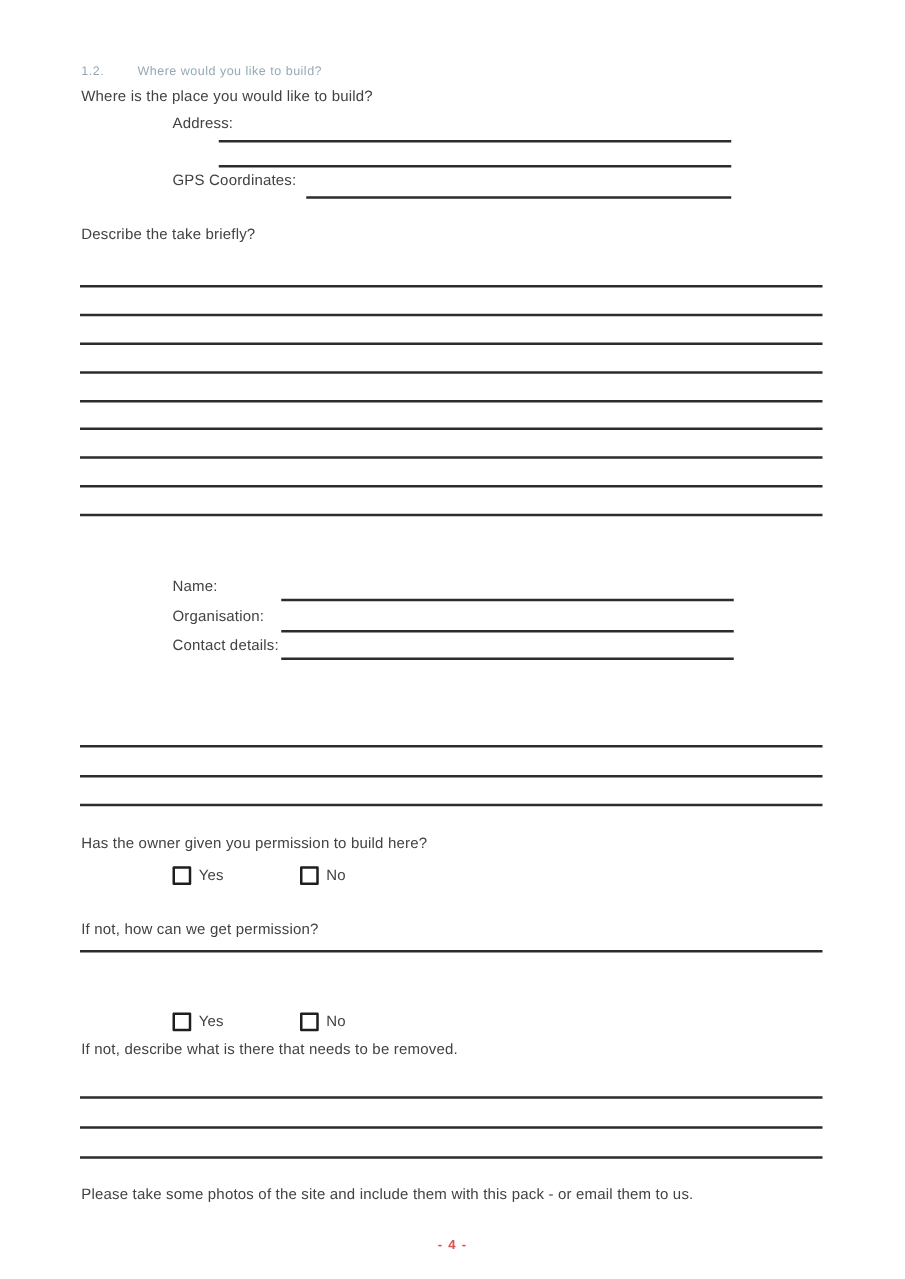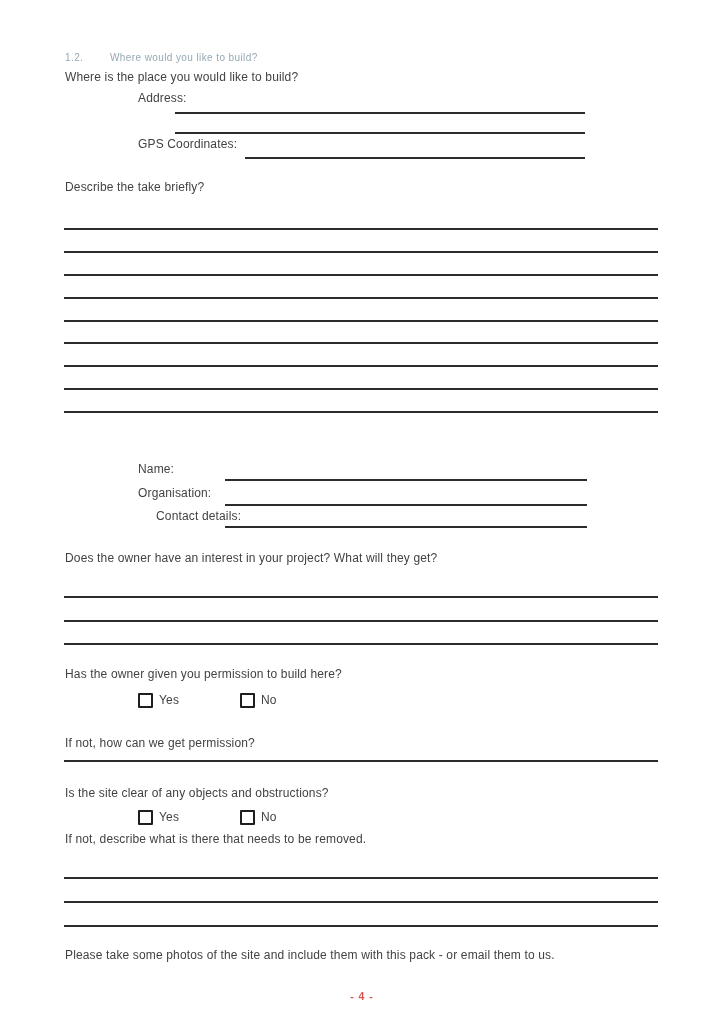--- a/index.html
+++ b/index.html
@@ -110,43 +110,41 @@
       <div class="rule-line"></div>
     </div>
 
 
   <div class="lbl" style="left:138px; top:462px">Name:</div>
   <div class="rule" style="left:225px; top:479px; width:362px"></div>
 
   <div class="lbl" style="left:138px; top:486px">Organisation:</div>
   <div class="rule" style="left:225px; top:504px; width:362px"></div>
 
-  <div class="lbl" style="left:156px; top:509px">Contact details:</div>
+  <div class="lbl" style="left:138px; top:509px">Contact details:</div>
   <div class="rule" style="left:225px; top:526px; width:362px"></div>
 
-  <div class="q" style="top:551px">Does the owner have an interest in your project? What will they get?</div>
   <div class="rules" style="top:596px; height:49px">
       <div class="rule-line"></div>
       <div class="rule-line"></div>
       <div class="rule-line"></div>
     </div>
 
   <div class="q" style="top:667px">Has the owner given you permission to build here?</div>
   <div class="cbrow" style="top:693px">
     <span class="checkbox" style="left:138px"></span>
     <span class="cblabel" style="left:159px">Yes</span>
     <span class="checkbox" style="left:240px"></span>
     <span class="cblabel" style="left:261px">No</span>
   </div>
   <div class="q" style="top:736px">If not, how can we get permission?</div>
   <div class="rules" style="top:760px; height:2px">
       <div class="rule-line"></div>
     </div>
 
-  <div class="q" style="top:786px">Is the site clear of any objects and obstructions?</div>
   <div class="cbrow" style="top:810px">
     <span class="checkbox" style="left:138px"></span>
     <span class="cblabel" style="left:159px">Yes</span>
     <span class="checkbox" style="left:240px"></span>
     <span class="cblabel" style="left:261px">No</span>
   </div>
   <div class="q" style="top:832px">If not, describe what is there that needs to be removed.</div>
   <div class="rules" style="top:877px; height:50px">
       <div class="rule-line"></div>
       <div class="rule-line"></div>

